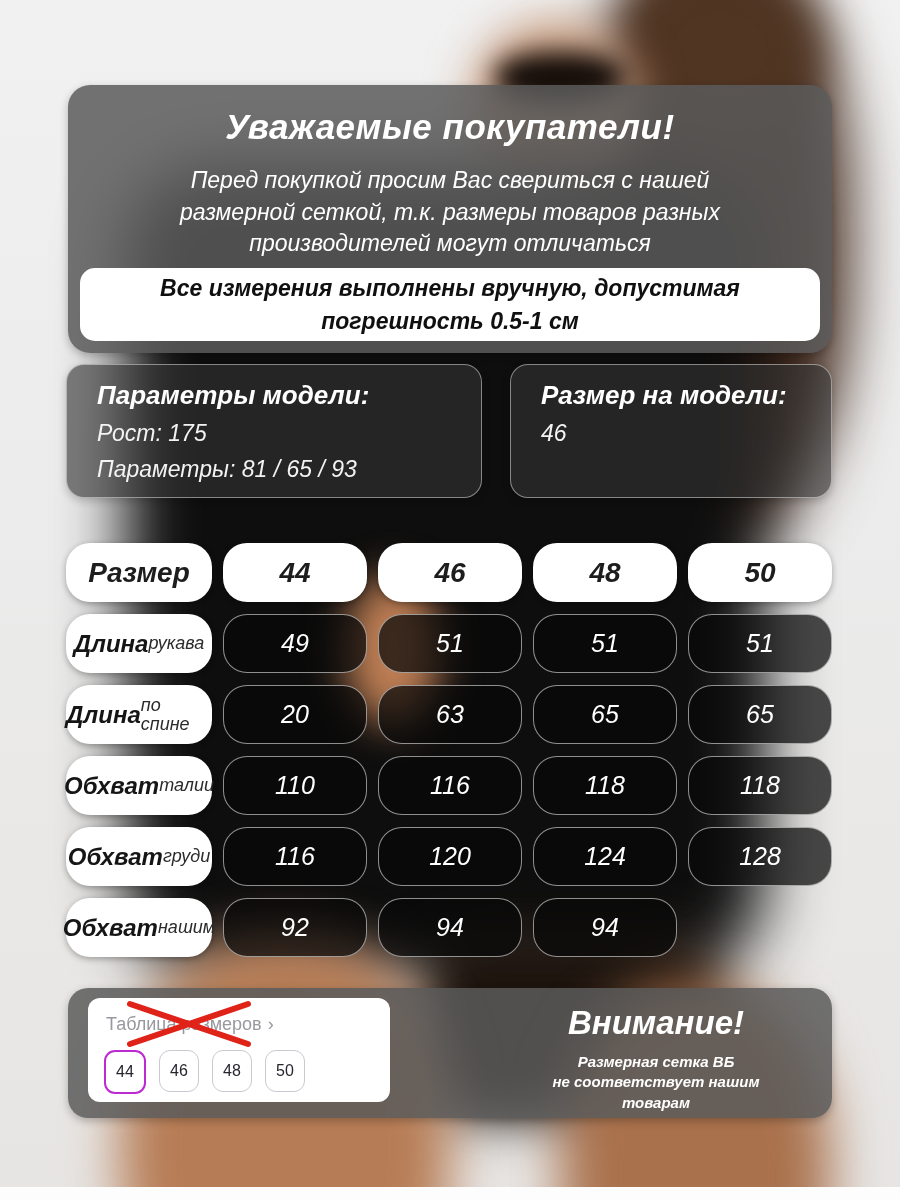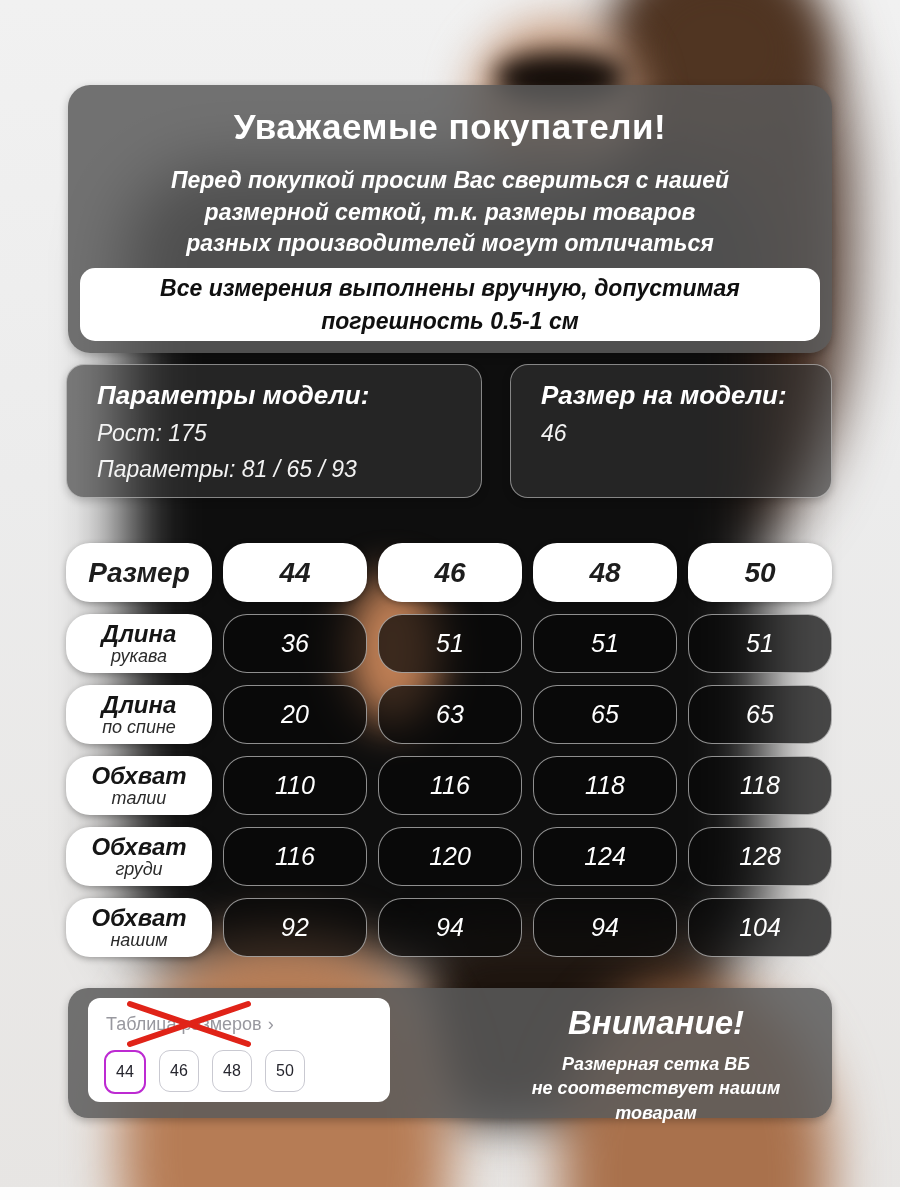--- a/index.html
+++ b/index.html
@@ -17,56 +17,56 @@
   .blob-glasses{left:495px;top:52px;width:130px;height:52px;background:#140d09;border-radius:45%;filter:blur(12px);}
   .blob-torso{left:125px;top:165px;width:640px;height:810px;background:#0e0e0e;border-radius:90px;filter:blur(32px);}
   .blob-hand{left:345px;top:575px;width:95px;height:150px;background:#bf7f55;border-radius:50%;filter:blur(20px);}
   .blob-shorts{left:420px;top:925px;width:300px;height:195px;background:#1d140e;border-radius:60px;filter:blur(24px);}
   .blob-leg-l{left:120px;top:935px;width:330px;height:420px;background:#b67c55;border-radius:45%;filter:blur(26px);}
   .blob-leg-r{left:560px;top:985px;width:270px;height:380px;background:#a9714c;border-radius:45%;filter:blur(26px);}
   
   .panel{position:absolute;border-radius:22px;background:rgba(90,90,90,0.85);box-shadow:0 3px 8px rgba(0,0,0,0.25);}
   
   .top-panel{left:68px;top:85px;width:764px;height:268px;color:#fff;text-align:center;}
-  .top-panel h1{margin:22px 0 0;font-size:35px;font-weight:700;letter-spacing:.5px;}
-  .top-panel .body{margin:18px auto 0;max-width:570px;font-size:23px;font-weight:700;font-style:italic;line-height:1.38;}
+  .top-panel h1{margin:22px 0 0;font-size:35px;font-weight:700;font-style:italic;letter-spacing:.5px;}
+  .top-panel .body{margin:18px auto 0;max-width:570px;font-size:23px;font-weight:400;font-style:italic;line-height:1.38;}
   .measure-box{position:absolute;left:12px;right:12px;bottom:12px;height:73px;border-radius:15px;background:#ffffff;
     display:flex;align-items:center;justify-content:center;}
   .measure-box p{margin:0;max-width:620px;color:#101010;font-size:23px;font-weight:700;font-style:italic;line-height:1.42;}
   
   .params-panel{position:absolute;top:364px;height:134px;border-radius:18px;background:rgba(52,52,52,0.62);
     border:1px solid rgba(255,255,255,0.45);box-sizing:border-box;color:#fff;box-shadow:0 3px 8px rgba(0,0,0,0.2);}
   .params-left{left:66px;width:416px;}
   .params-right{left:510px;width:322px;}
   .params-panel h2{margin:15px 0 0 30px;font-size:26px;font-weight:700;font-style:italic;}
   .params-panel p{margin:9px 0 0 30px;font-size:23px;font-weight:400;font-style:italic;color:#f3f3f3;}
   
   .size-table{position:absolute;left:66px;top:543px;width:766px;display:grid;
     grid-template-columns:146px 144px 144px 144px 144px;grid-auto-rows:59px;column-gap:11px;row-gap:12px;}
   .cell{border-radius:24px;display:flex;align-items:center;justify-content:center;box-sizing:border-box;}
   .cell.white{background:#ffffff;box-shadow:0 2px 6px rgba(0,0,0,0.3);}
   .cell.head{font-size:28px;font-weight:700;font-style:italic;color:#1d1d1d;}
-  .cell.rowlab{flex-direction:column;line-height:1.05;}
+  .cell.rowlab{flex-direction:row;line-height:1.05;}
   .cell.rowlab b{font-size:24px;font-weight:700;font-style:italic;color:#151515;}
-  .cell.rowlab span{font-size:18px;font-weight:400;font-style:italic;color:#2b2b2b;text-align:right;}
+  .cell.rowlab span{font-size:18px;font-weight:400;font-style:italic;color:#2b2b2b;}
   .cell.dark{background:rgba(8,8,8,0.72);border:1px solid rgba(255,255,255,0.55);
     color:#fff;font-size:25px;font-weight:400;font-style:italic;}
   
   .bottom-panel{left:68px;top:988px;width:764px;height:130px;border-radius:20px;}
   .wb-card{position:absolute;left:20px;top:10px;width:302px;height:104px;border-radius:12px;background:#ffffff;overflow:hidden;}
   .wb-link-row{position:absolute;left:18px;top:16px;font-size:18px;color:#98989f;}
   .wb-chevron{margin-left:6px;color:#98989f;}
   .red-cross{position:absolute;left:36px;top:0px;pointer-events:none;}
   .wb-chips{position:absolute;left:16px;top:52px;display:flex;gap:13px;}
   .chip{width:38px;height:40px;border-radius:11px;border:1px solid #c9c9d1;background:#fff;
     display:flex;align-items:center;justify-content:center;font-size:16px;color:#26262e;}
   .chip.selected{border:2px solid #bd2ad2;}
   .warn-text{position:absolute;left:428px;top:8px;width:320px;text-align:center;color:#fff;}
   .warn-text h2{margin:8px 0 0;font-size:33px;font-weight:700;font-style:italic;}
-  .warn-text p{margin:10px auto 18px;font-size:18px;font-weight:700;font-style:italic;line-height:1.35;}
+  .warn-text p{margin:10px auto 18px;font-size:15px;font-weight:700;font-style:italic;line-height:1.35;}
   .bottom-strip{position:absolute;left:0;bottom:0;width:900px;height:13px;background:#fdfdfd;}
 </style>
 </head>
 <body>
 
 <div class="canvas">
 
   <div class="bg">
     <div class="blob-hair"></div>
     <div class="blob-hair2"></div>
@@ -102,21 +102,21 @@
     <div class="cell white head">Размер</div>
     <div class="cell white head">44</div>
     <div class="cell white head">46</div>
     <div class="cell white head">48</div>
     <div class="cell white head">50</div>
 
     <div class="cell white rowlab">
       <b>Длина</b>
       <span>рукава</span>
     </div>
-    <div class="cell dark">36</div>
+    <div class="cell dark">49</div>
     <div class="cell dark">51</div>
     <div class="cell dark">51</div>
     <div class="cell dark">51</div>
 
     <div class="cell white rowlab">
       <b>Длина</b>
       <span>по спине</span>
     </div>
     <div class="cell dark">20</div>
     <div class="cell dark">63</div>
@@ -141,21 +141,20 @@
     <div class="cell dark">124</div>
     <div class="cell dark">128</div>
 
     <div class="cell white rowlab">
       <b>Обхват</b>
       <span>нашим</span>
     </div>
     <div class="cell dark">92</div>
     <div class="cell dark">94</div>
     <div class="cell dark">94</div>
-    <div class="cell dark">104</div>
   </div>
 
   <section class="panel bottom-panel">
     <div class="wb-card">
       <div class="wb-link-row">
         <span>Таблица размеров</span><span class="wb-chevron">›</span>
       </div>
       <svg class="red-cross" width="130" height="52" viewBox="0 0 130 52">
         <line x1="6" y1="6" x2="124" y2="46" stroke="#e02318" stroke-width="6" stroke-linecap="round"></line>
         <line x1="124" y1="6" x2="6" y2="46" stroke="#e02318" stroke-width="6" stroke-linecap="round"></line>

